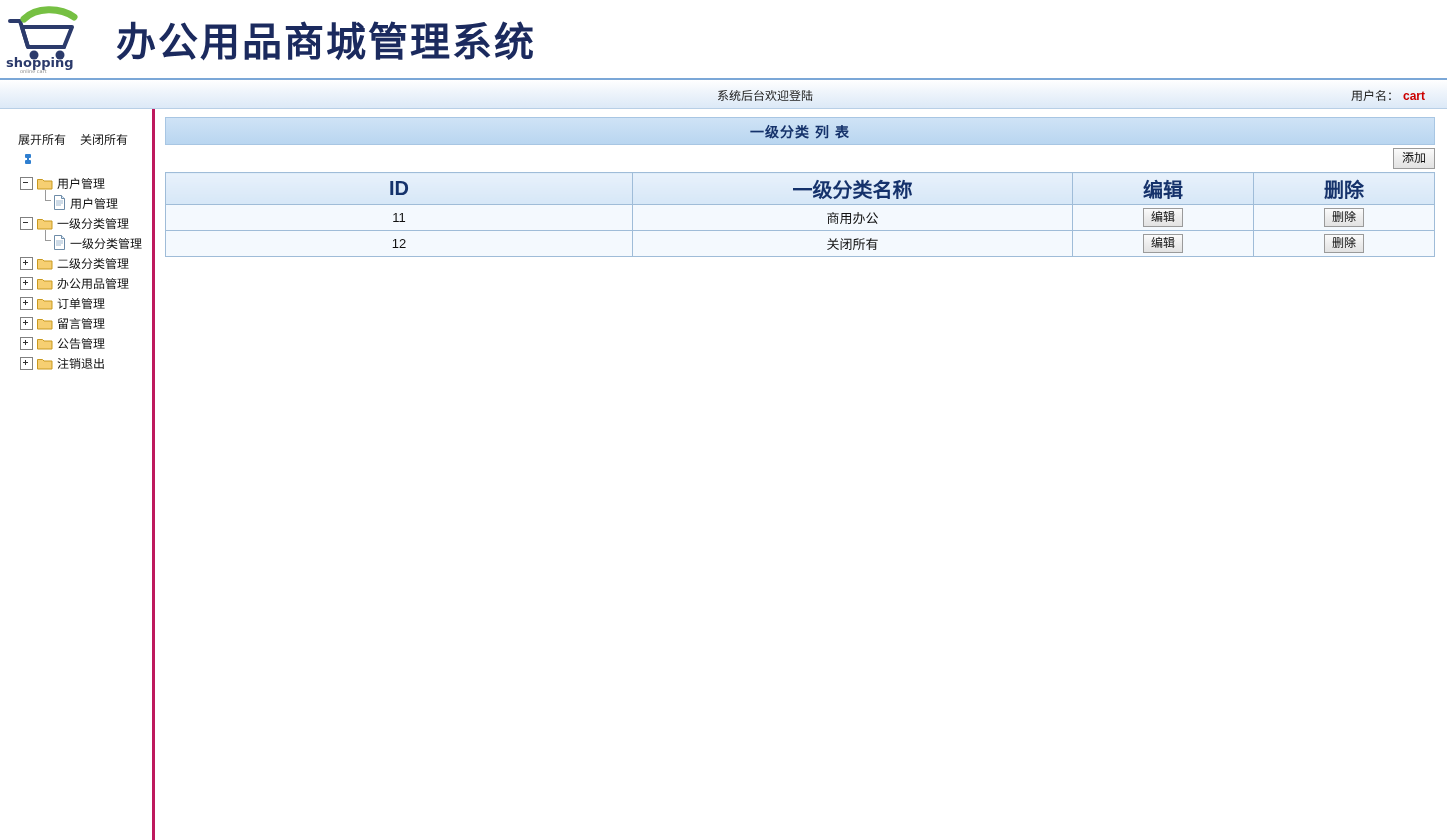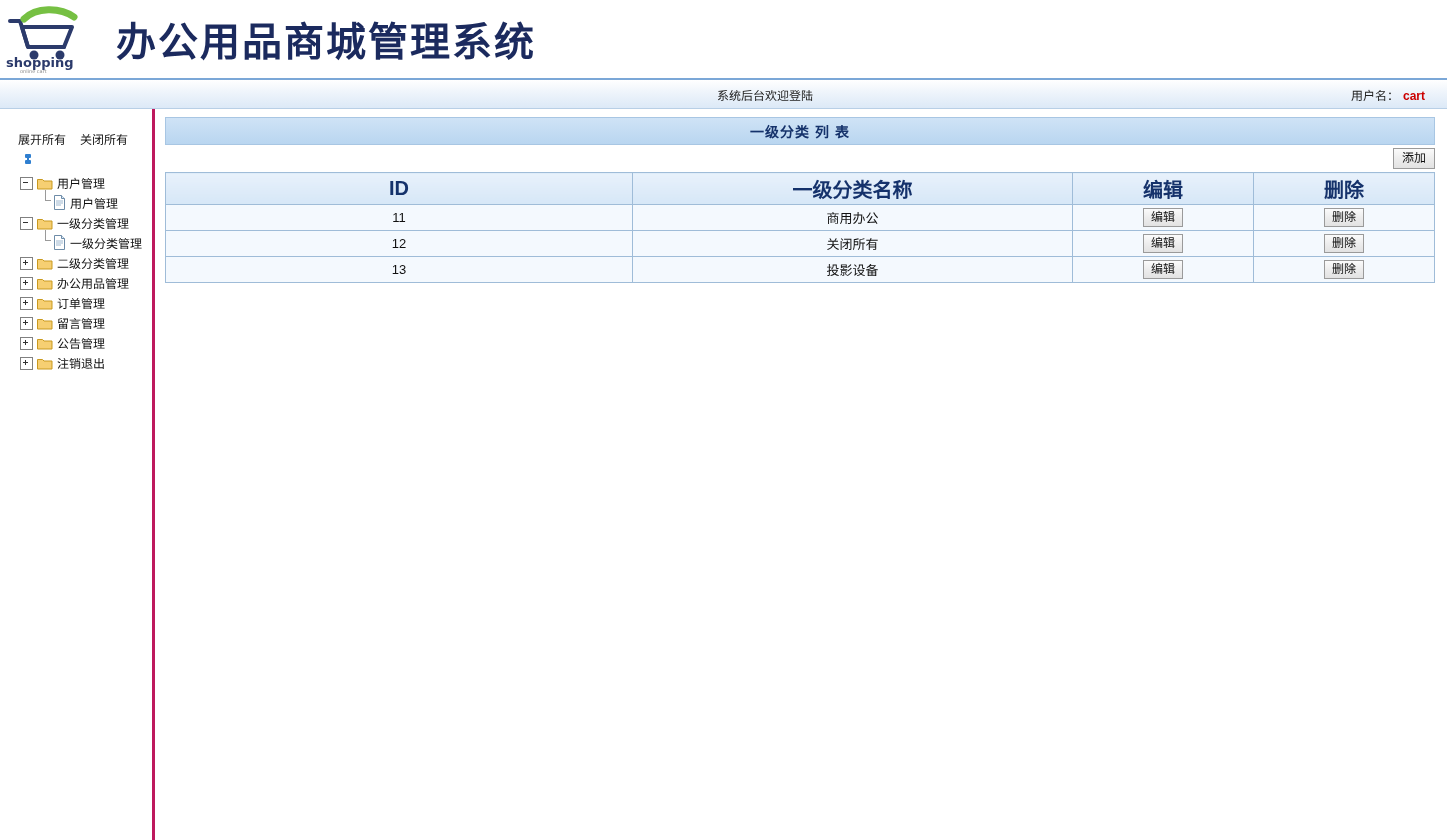--- a/index.html
+++ b/index.html
@@ -427,23 +427,17 @@
           <td>商用办公</td>
           <td><button class="btn small">编辑</button></td>
           <td><button class="btn small">删除</button></td>
         </tr>
         <tr class="row">
           <td>12</td>
           <td>关闭所有</td>
           <td><button class="btn small">编辑</button></td>
           <td><button class="btn small">删除</button></td>
         </tr>
-        <tr class="row">
-          <td>13</td>
-          <td>投影设备</td>
-          <td><button class="btn small">编辑</button></td>
-          <td><button class="btn small">删除</button></td>
-        </tr>
       </tbody>
     </table>
   </div>
 
 </div>
 
 </body></html>

